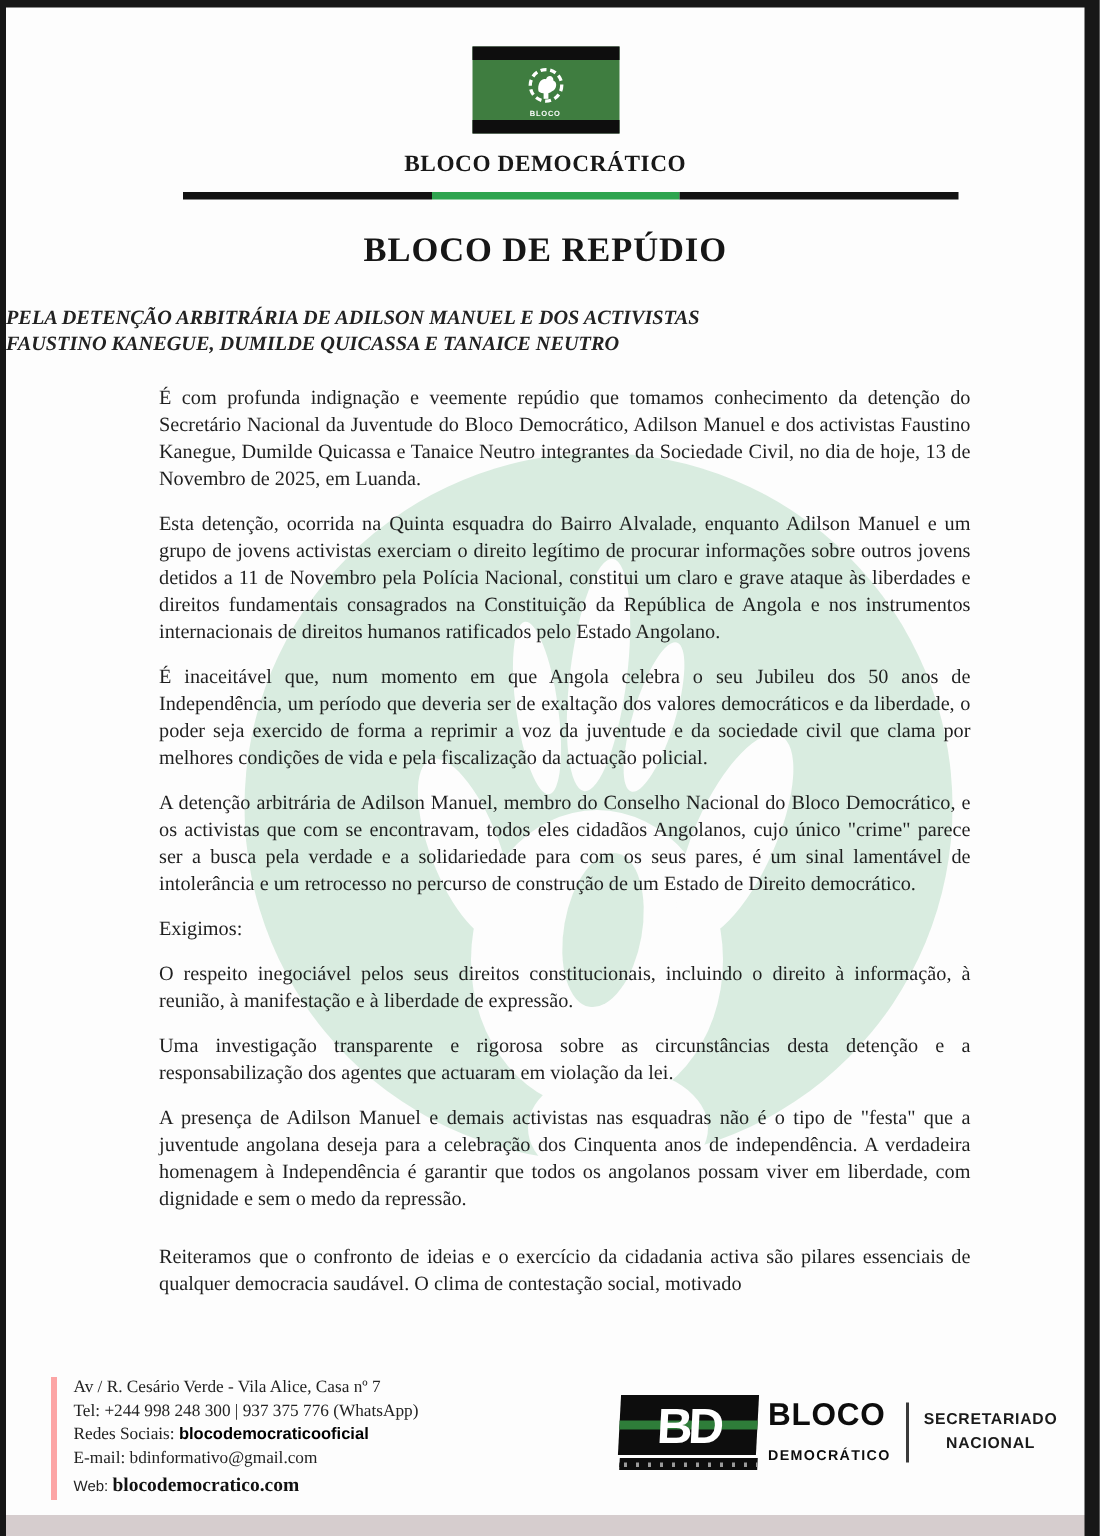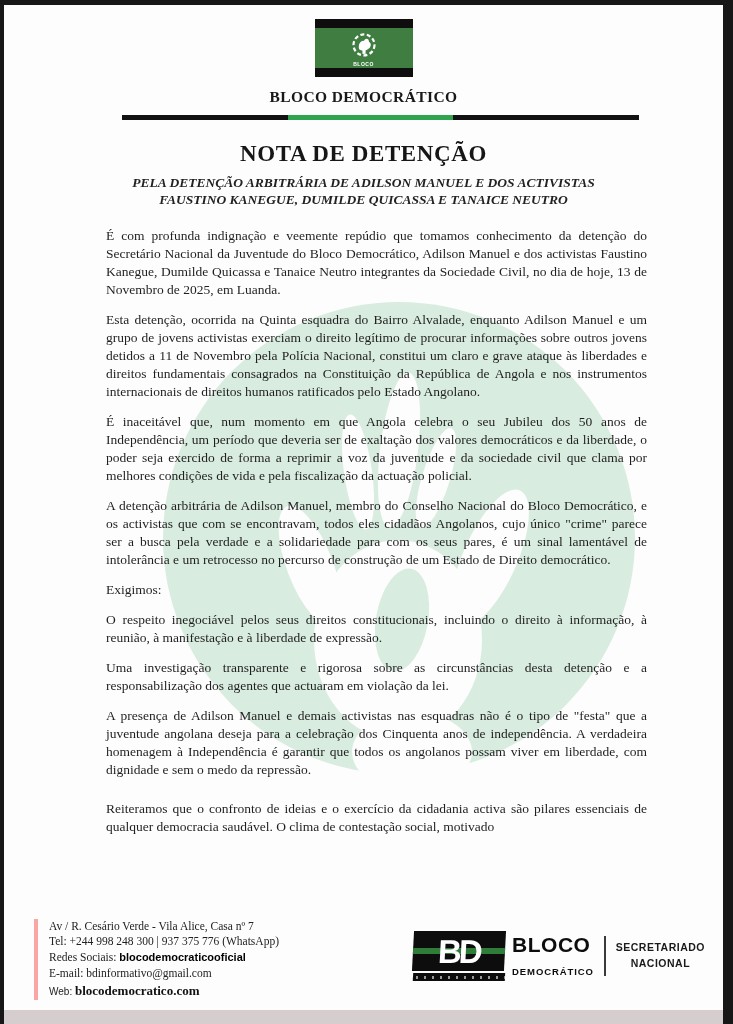--- a/index.html
+++ b/index.html
@@ -4,34 +4,34 @@
 <style>
   html,body{margin:0;padding:0;}
   body{width:733px;height:1024px;background:#444;font-family:"Liberation Serif",serif;}
   .photo{position:relative;width:733px;height:1024px;background:#171717;overflow:hidden;}
   .bottom-strip{position:absolute;left:4px;right:10px;bottom:0;height:14px;background:#d6cdce;}
   .page{position:absolute;left:4px;top:5px;right:10px;bottom:14px;background:#fdfdfd;overflow:hidden;}
 
   .watermark{position:absolute;top:295px;left:158px;width:474px;height:480px;z-index:0;}
   .content-layer{position:relative;z-index:1;}
 
-  .header{text-align:center;padding-top:14px;}
+  .header{text-align:center;padding-top:26px;}
   .flag{display:inline-block;width:98px;height:40px;background:#3f7d40;border-top:9px solid #0e0e0e;
         border-bottom:9px solid #0e0e0e;position:relative;}
   .flag-emblem{position:absolute;left:50%;top:50%;transform:translate(-50%,-54%);}
   .flag-caption{position:absolute;left:50%;bottom:1px;transform:translateX(-50%);
         color:#fff;font-family:"Liberation Sans",sans-serif;font-size:5px;font-weight:bold;letter-spacing:.5px;}
   .org-name{margin-top:7px;font-size:15.5px;font-weight:bold;color:#181818;letter-spacing:.4px;}
   .divider{display:flex;height:5px;width:517px;margin:9px auto 0 118px;}
   .divider .seg1{width:32.2%;background:#121212;}
   .divider .seg2{width:31.8%;background:#2ea44f;}
   .divider .seg3{width:36%;background:#121212;}
 
   .title{margin-top:21px;text-align:center;font-size:23px;font-weight:bold;color:#161616;letter-spacing:.6px;}
-  .subtitle{margin-top:8px;text-align:center;font-size:13.5px;font-weight:bold;font-style:italic;
+  .subtitle{margin-top:24px;font-size:13.5px;font-weight:bold;font-style:italic;
         color:#222;line-height:1.25;}
 
   .doc-body{margin:18px 76px 0 102px;color:#1f1f1f;font-size:13.5px;line-height:18px;
         text-align:justify;}
   .doc-body p{margin:0 0 12px 0;}
   .doc-body p.gap-before{margin-top:21px;}
 
   .footer{position:absolute;left:30px;right:12px;bottom:10px;display:flex;
         justify-content:space-between;align-items:flex-start;z-index:1;}
   .contact{border-left:4px solid #fca5a5;padding-left:11px;font-size:11.5px;color:#222;line-height:1.38;}
@@ -88,21 +88,21 @@
           <span class="flag-caption">BLOCO</span>
         </div>
         <div class="org-name">BLOCO DEMOCRÁTICO</div>
         <div class="divider">
           <span class="seg1"></span>
             <span class="seg2"></span>
             <span class="seg3"></span>
         </div>
       </div>
 
-      <div class="title">NOTA DE DETENÇÃO</div>
+      <div class="title">BLOCO DE REPÚDIO</div>
       <div class="subtitle">
         <div>PELA DETENÇÃO ARBITRÁRIA DE ADILSON MANUEL E DOS ACTIVISTAS</div>
         <div>FAUSTINO KANEGUE, DUMILDE QUICASSA E TANAICE NEUTRO</div>
       </div>
 
       <div class="doc-body">
         <p>É com profunda indignação e veemente repúdio que tomamos conhecimento da detenção do Secretário Nacional da Juventude do Bloco Democrático, Adilson Manuel e dos activistas Faustino Kanegue, Dumilde Quicassa e Tanaice Neutro integrantes da Sociedade Civil, no dia de hoje, 13 de Novembro de 2025, em Luanda.</p>
         <p>Esta detenção, ocorrida na Quinta esquadra do Bairro Alvalade, enquanto Adilson Manuel e um grupo de jovens activistas exerciam o direito legítimo de procurar informações sobre outros jovens detidos a 11 de Novembro pela Polícia Nacional, constitui um claro e grave ataque às liberdades e direitos fundamentais consagrados na Constituição da República de Angola e nos instrumentos internacionais de direitos humanos ratificados pelo Estado Angolano.</p>
         <p>É inaceitável que, num momento em que Angola celebra o seu Jubileu dos 50 anos de Independência, um período que deveria ser de exaltação dos valores democráticos e da liberdade, o poder seja exercido de forma a reprimir a voz da juventude e da sociedade civil que clama por melhores condições de vida e pela fiscalização da actuação policial.</p>
         <p>A detenção arbitrária de Adilson Manuel, membro do Conselho Nacional do Bloco Democrático, e os activistas que com se encontravam, todos eles cidadãos Angolanos, cujo único "crime" parece ser a busca pela verdade e a solidariedade para com os seus pares, é um sinal lamentável de intolerância e um retrocesso no percurso de construção de um Estado de Direito democrático.</p>

